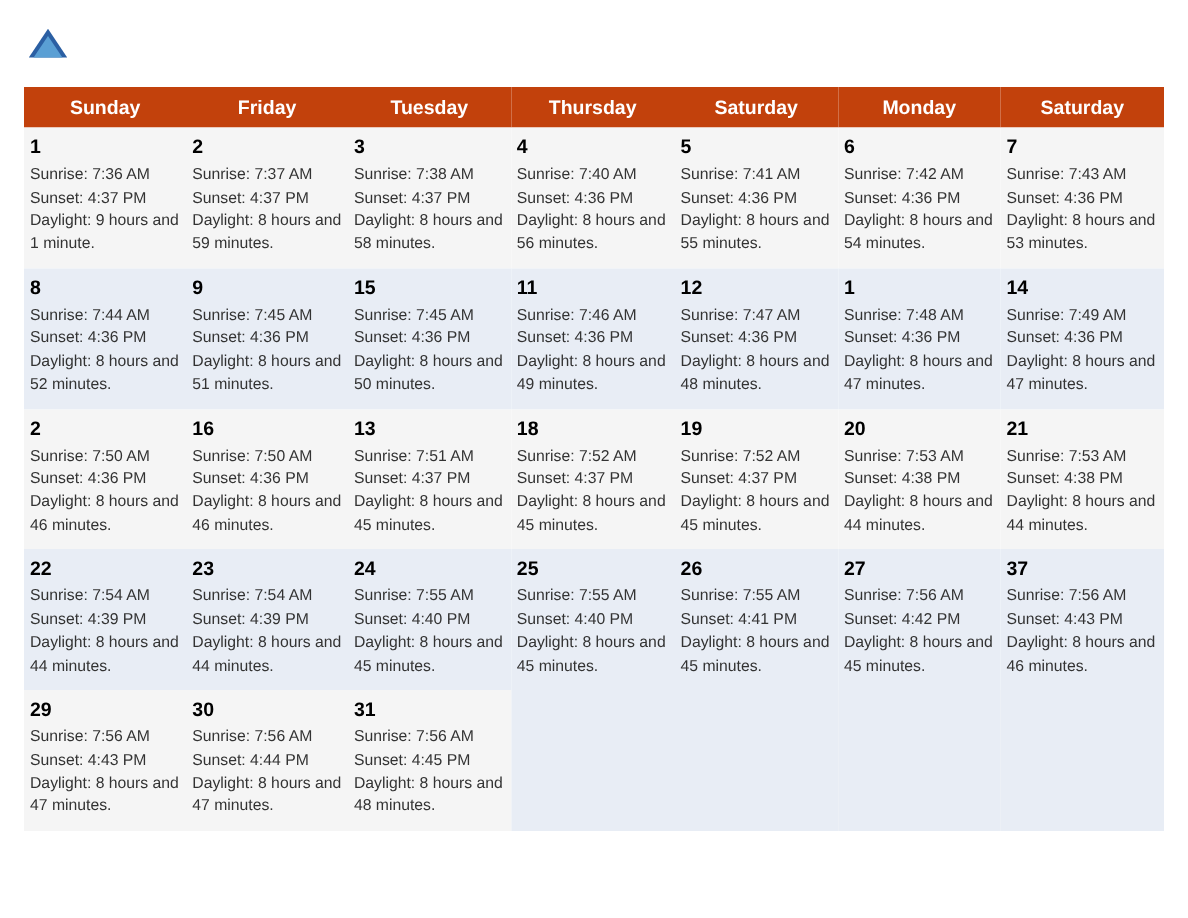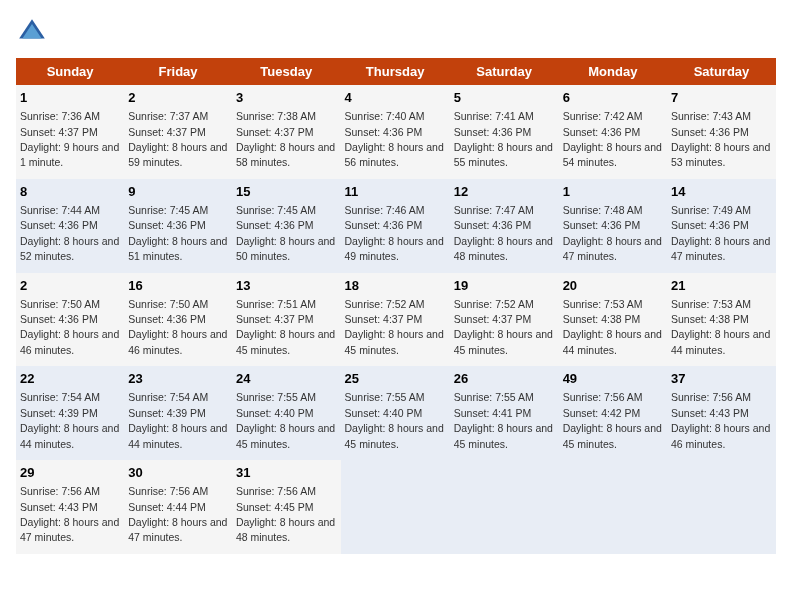--- a/index.html
+++ b/index.html
@@ -146,21 +146,21 @@
         <td><span class="day-num">19</span><span class="cell-content">Sunrise: 7:52 AM<br>Sunset: 4:37 PM<br>Daylight: 8 hours and 45 minutes.</span></td>
         <td><span class="day-num">20</span><span class="cell-content">Sunrise: 7:53 AM<br>Sunset: 4:38 PM<br>Daylight: 8 hours and 44 minutes.</span></td>
         <td><span class="day-num">21</span><span class="cell-content">Sunrise: 7:53 AM<br>Sunset: 4:38 PM<br>Daylight: 8 hours and 44 minutes.</span></td>
       </tr>
       <tr>
         <td><span class="day-num">22</span><span class="cell-content">Sunrise: 7:54 AM<br>Sunset: 4:39 PM<br>Daylight: 8 hours and 44 minutes.</span></td>
         <td><span class="day-num">23</span><span class="cell-content">Sunrise: 7:54 AM<br>Sunset: 4:39 PM<br>Daylight: 8 hours and 44 minutes.</span></td>
         <td><span class="day-num">24</span><span class="cell-content">Sunrise: 7:55 AM<br>Sunset: 4:40 PM<br>Daylight: 8 hours and 45 minutes.</span></td>
         <td><span class="day-num">25</span><span class="cell-content">Sunrise: 7:55 AM<br>Sunset: 4:40 PM<br>Daylight: 8 hours and 45 minutes.</span></td>
         <td><span class="day-num">26</span><span class="cell-content">Sunrise: 7:55 AM<br>Sunset: 4:41 PM<br>Daylight: 8 hours and 45 minutes.</span></td>
-        <td><span class="day-num">49</span><span class="cell-content">Sunrise: 7:56 AM<br>Sunset: 4:42 PM<br>Daylight: 8 hours and 45 minutes.</span></td>
+        <td><span class="day-num">27</span><span class="cell-content">Sunrise: 7:56 AM<br>Sunset: 4:42 PM<br>Daylight: 8 hours and 45 minutes.</span></td>
         <td><span class="day-num">37</span><span class="cell-content">Sunrise: 7:56 AM<br>Sunset: 4:43 PM<br>Daylight: 8 hours and 46 minutes.</span></td>
       </tr>
       <tr>
         <td><span class="day-num">29</span><span class="cell-content">Sunrise: 7:56 AM<br>Sunset: 4:43 PM<br>Daylight: 8 hours and 47 minutes.</span></td>
         <td><span class="day-num">30</span><span class="cell-content">Sunrise: 7:56 AM<br>Sunset: 4:44 PM<br>Daylight: 8 hours and 47 minutes.</span></td>
         <td><span class="day-num">31</span><span class="cell-content">Sunrise: 7:56 AM<br>Sunset: 4:45 PM<br>Daylight: 8 hours and 48 minutes.</span></td>
         <td class="empty-cell"></td>
         <td class="empty-cell"></td>
         <td class="empty-cell"></td>
         <td class="empty-cell"></td>

